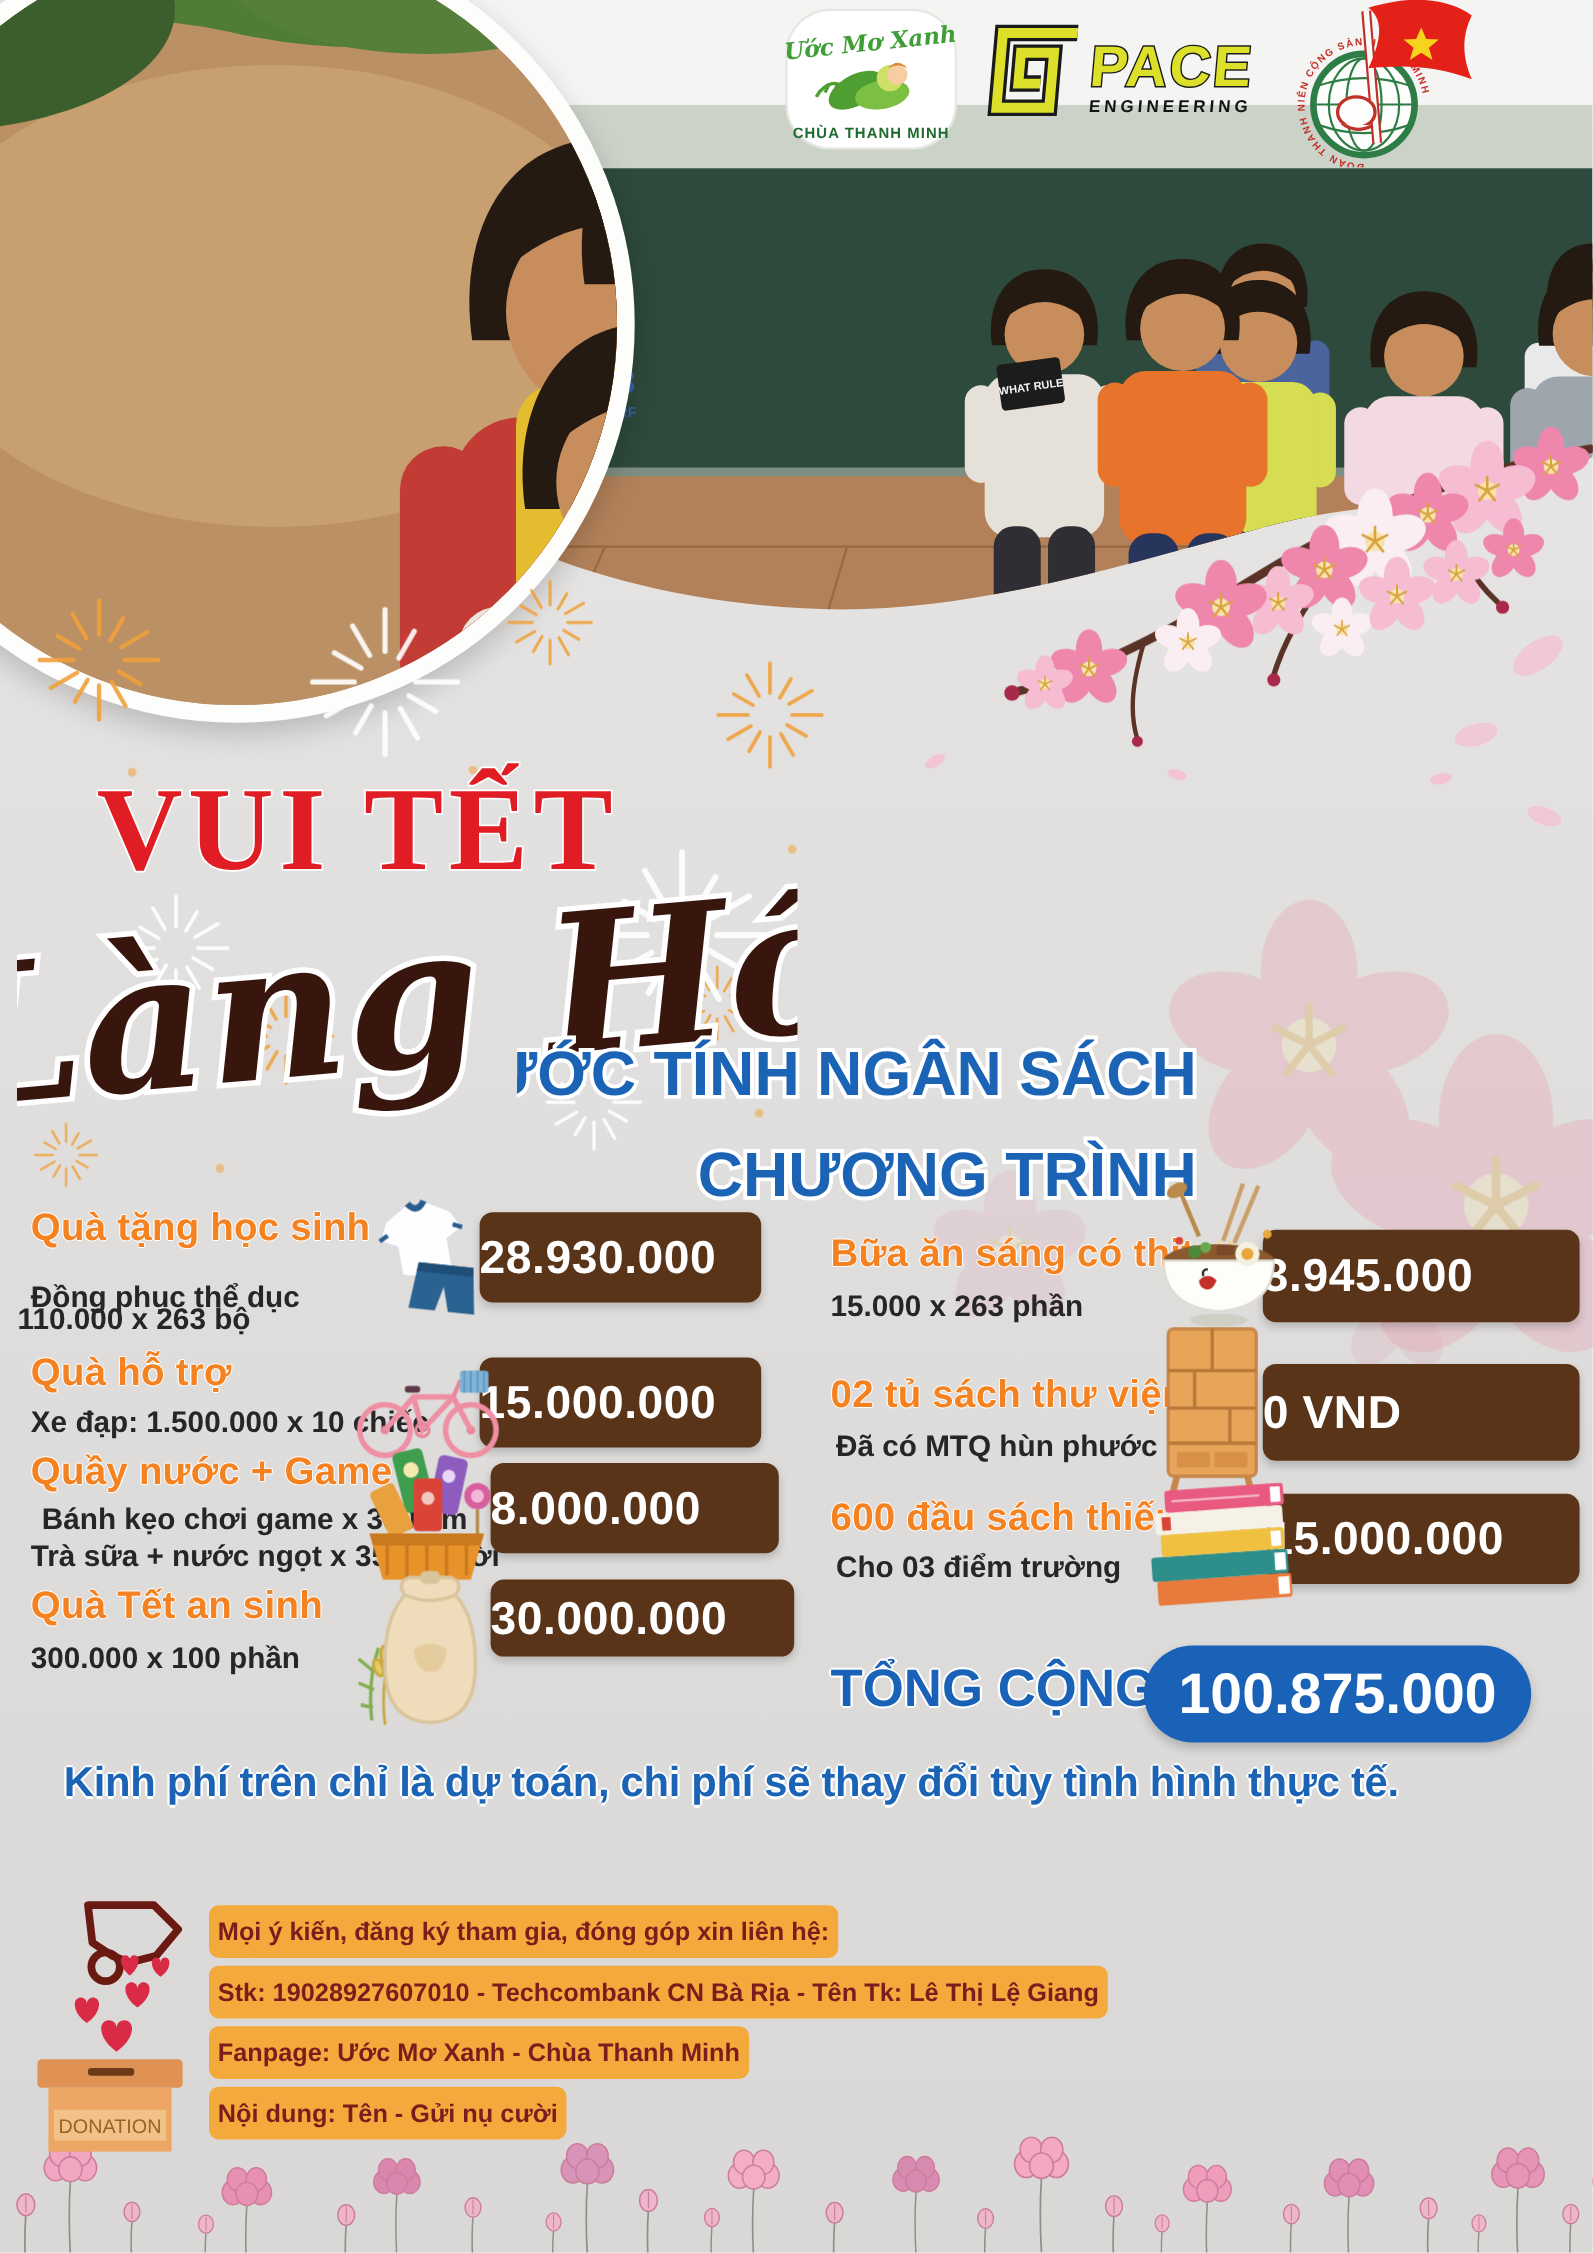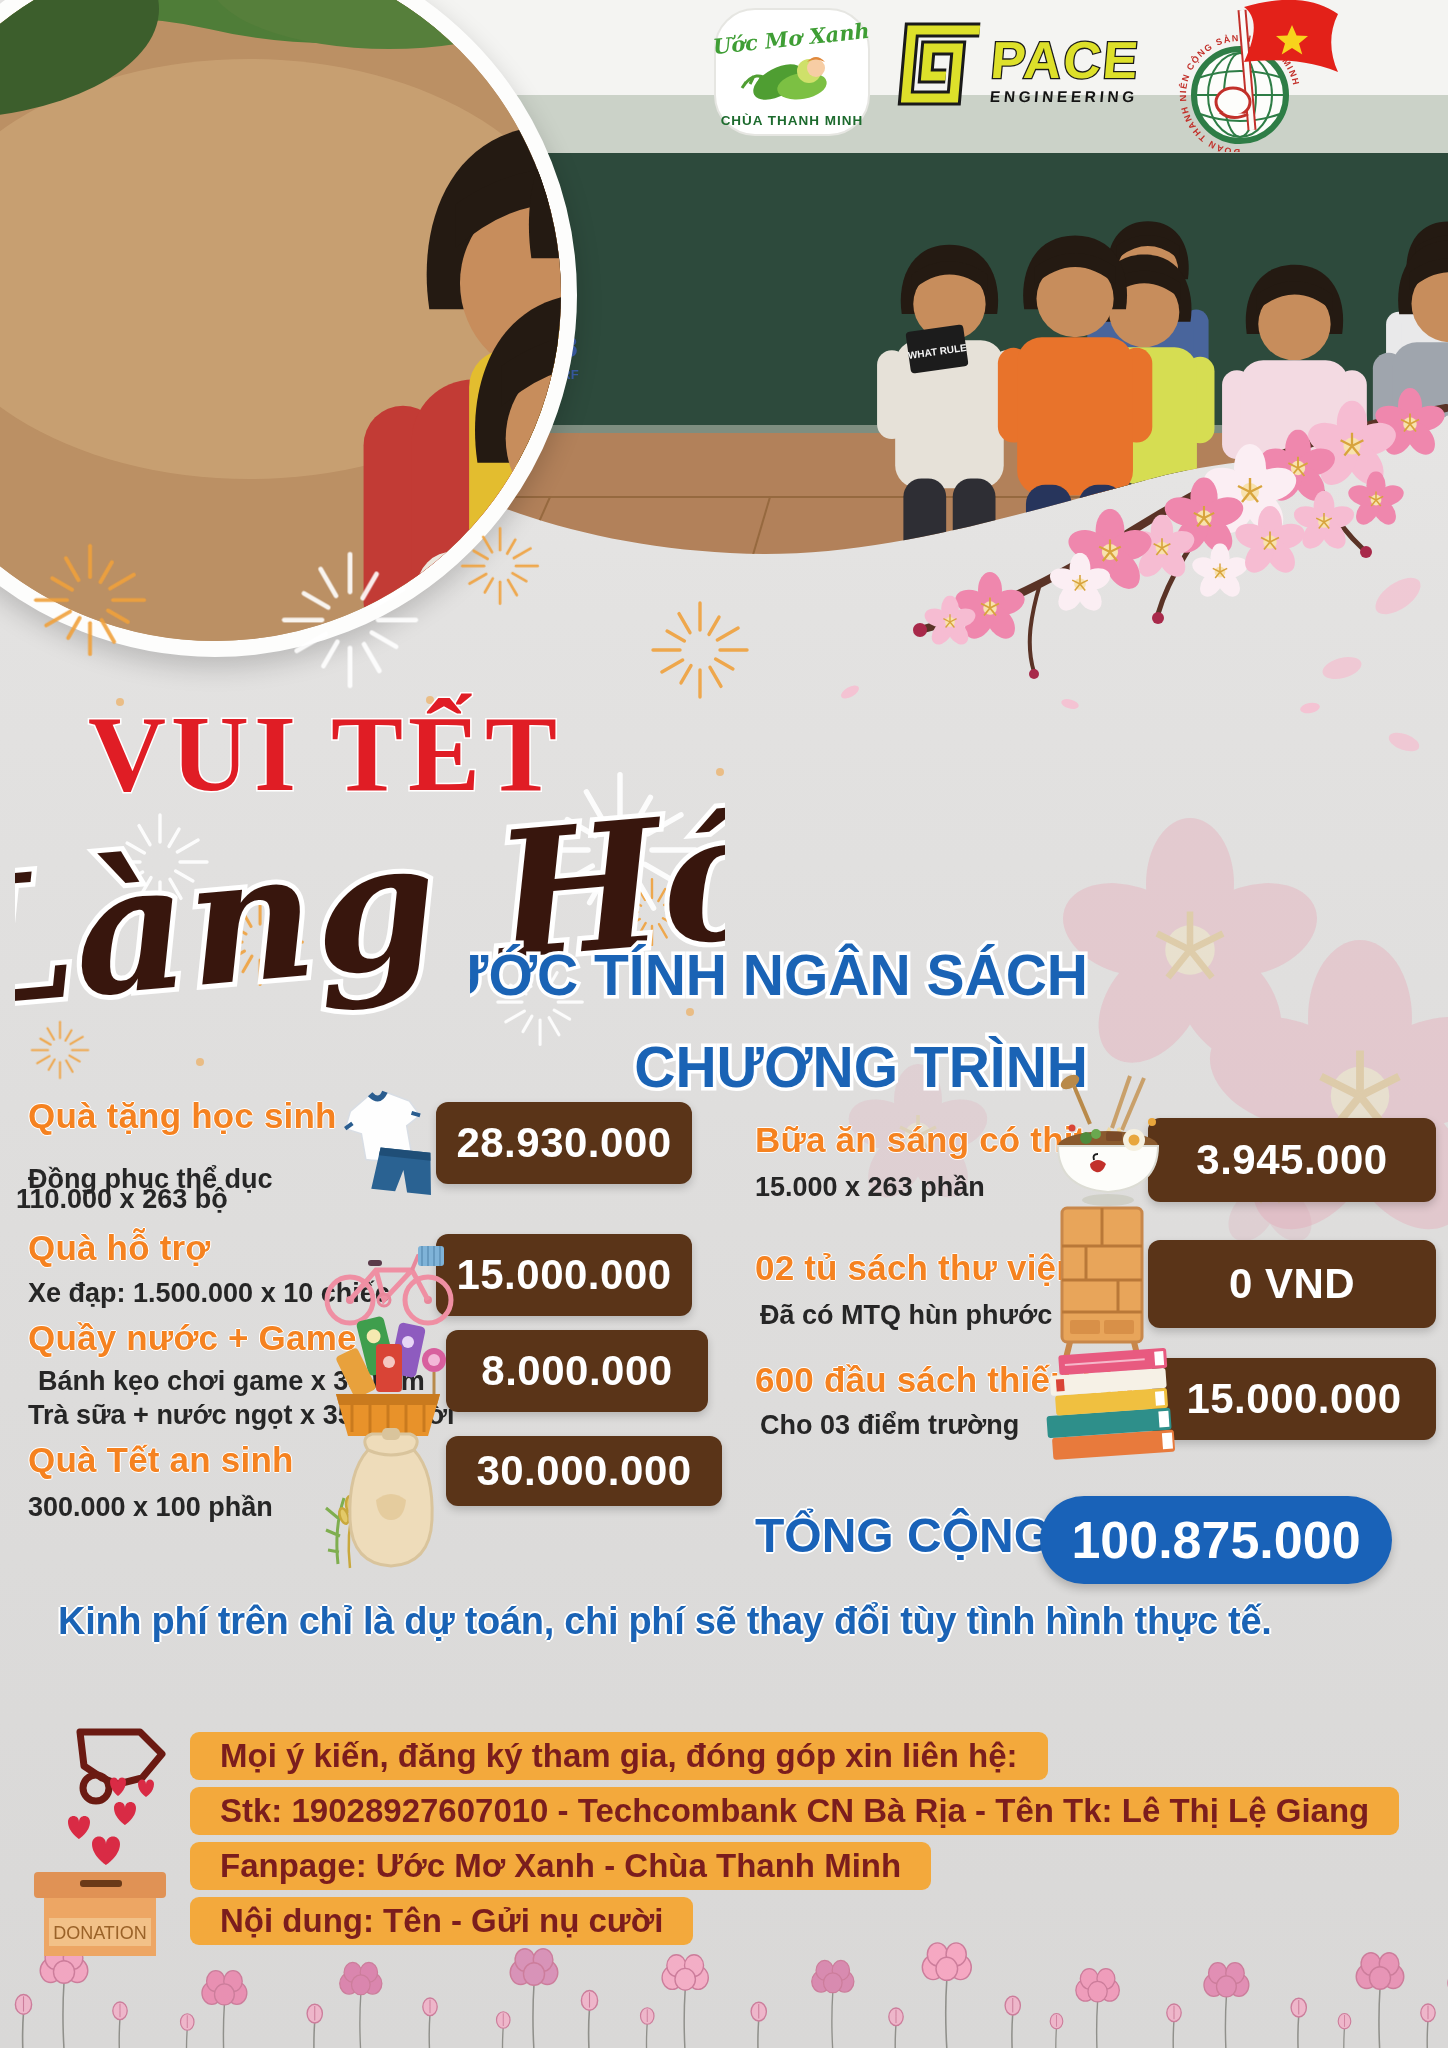--- a/index.html
+++ b/index.html
@@ -9,32 +9,32 @@
   .abs{position:absolute;}
   .top-strip{left:380px;top:0;width:1068px;height:100px;background:#f4f4f2;}
   .photo-right{left:430px;top:95px;width:1018px;height:470px;
     clip-path:path("M0 0 H1018 V320 C930 372 840 352 720 384 C570 424 440 466 300 458 C180 452 70 420 0 378 Z");}
   .circle-ring{left:-147px;top:-67px;width:692px;height:692px;border:16px solid #fdfdfc;
     border-radius:50%;overflow:hidden;box-shadow:0 10px 26px rgba(0,0,0,.18);background:#bb9064;}
   .item-title{color:#f58220;font-weight:bold;font-size:35px;letter-spacing:.2px;
     text-shadow:-1px 0 #fff,1px 0 #fff,0 -1px #fff,0 1px #fff;}
   .item-detail{color:#262626;font-weight:bold;font-size:27px;}
   .pill{background:#5a3418;border-radius:12px;color:#fff;font-weight:bold;
-    display:flex;align-items:center;justify-content:center;font-size:42px;letter-spacing:.5px;
+    display:flex;align-items:center;justify-content:flex-start;font-size:42px;letter-spacing:.5px;
     box-shadow:0 4px 8px rgba(0,0,0,.18);}
   .pill-blue{background:#1962b8;border-radius:44px;color:#ffffff;font-weight:bold;
     display:flex;align-items:center;justify-content:center;font-size:52px;
     box-shadow:0 5px 10px rgba(0,0,0,.2);}
   .total-label{color:#1962b8;font-weight:bold;font-size:48px;
     text-shadow:-2px 0 #fff,2px 0 #fff,0 -2px #fff,0 2px #fff,-1px -1px #fff,1px 1px #fff,1px -1px #fff,-1px 1px #fff;}
   .note-line{color:#1a63b5;font-weight:bold;font-size:38px;letter-spacing:-.3px;
     text-shadow:-2px 0 #fff,2px 0 #fff,0 -2px #fff,0 2px #fff;}
   .contact-lines{left:190px;top:1732px;width:1250px;}
   .contact-line{display:inline-block;background:#f3a93c;color:#7b1d1d;font-weight:bold;
-    font-size:33px;line-height:38px;padding:5px 30px;border-radius:9px;margin-bottom:7px;}
+    font-size:23px;line-height:38px;padding:5px 8px;border-radius:9px;margin-bottom:7px;}
   .contact-line-wrap{display:block;}
   svg{display:block;}
 </style>
 </head>
 <body>
 
 <div class="poster">
 
   <svg width="0" height="0" style="position:absolute">
     <defs>

